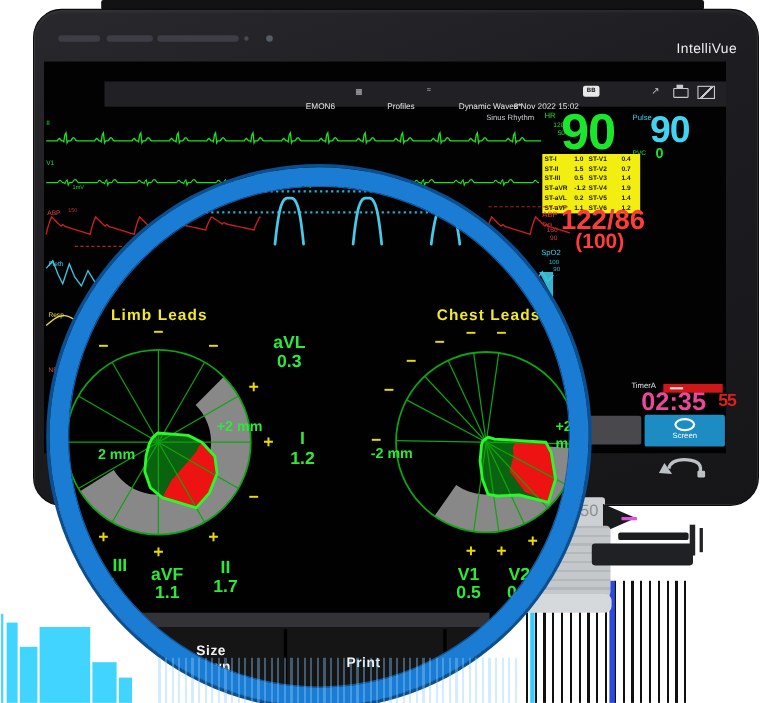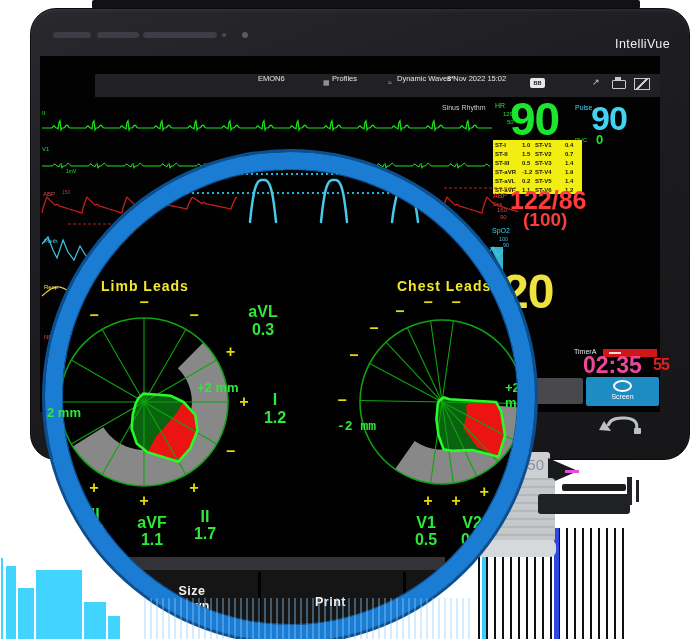--- a/index.html
+++ b/index.html
@@ -9,21 +9,21 @@
   .c{text-align:center;}
   
   #monitor{left:30px;top:8px;width:658px;height:450px;border-radius:26px;
     background:linear-gradient(160deg,#28282d 0%,#1d1d21 40%,#161619 100%);
     border:1px solid #0b0b0d;box-shadow:inset 0 2px 3px rgba(255,255,255,.06);}
   #topstrip{left:92px;top:0;width:548px;height:9px;background:#121215;border-radius:2px;}
   .bezelbar{top:32px;height:6px;background:#3d3d46;border-radius:3px;}
   #brand{left:586px;top:37px;width:84px;font-size:12.5px;color:#edeff2;letter-spacing:.4px;text-align:right;}
   #screen{left:40px;top:56px;width:620px;height:356px;background:#020203;}
   #menubar{left:95px;top:74px;width:565px;height:23px;background:#212125;}
-  .mtxt{top:74px;font-size:7.5px;color:#e6e6e8;}
+  .mtxt{top:92px;font-size:7.5px;color:#e6e6e8;margin-left:20px;}
   .micon{top:79px;font-size:7px;color:#b9b9bd;}
   
   .t6{font-size:6px;line-height:1.1;}
   .t7{font-size:7px;line-height:1.1;}
   .green{color:#1ce62c;} .cyan{color:#41d3f0;} .red{color:#ff3b3b;} .yel{color:#f0e23c;}
   .dim{color:#c9ced3;}
   .big{font-weight:bold;line-height:.9;letter-spacing:-1px;}
   #st-table{left:493px;top:140px;width:87px;height:54px;background:#f2ee12;
     display:grid;grid-template-columns:27px 13px 30px 13px;grid-auto-rows:9px;
     align-items:center;padding:0 0 0 2px;}
@@ -45,21 +45,21 @@
   .chtitle{font-size:14px;font-weight:bold;color:#f2e82c;letter-spacing:1px;z-index:3;}
   .glead{font-size:16px;font-weight:bold;color:#2ee83a;line-height:1;z-index:3;}
   .gth{font-size:13px;font-weight:bold;color:#2ee83a;z-index:3;}
   #strip{left:55px;top:405px;width:345px;height:13px;background:#323237;z-index:2;}
   #keysrow{left:28px;top:418px;width:434px;height:72px;background:#151515;z-index:2;}
   .kdiv{top:420px;width:3px;height:70px;background:#000;z-index:3;}
   .klbl{font-size:12.5px;font-weight:bold;color:#f3f3f3;z-index:3;letter-spacing:.5px;}
   #ring{left:45px;top:152px;width:490px;height:490px;border-radius:50%;z-index:10;
     border:17px solid #1b7cd4;box-sizing:border-box;pointer-events:none;
     box-shadow:0 0 0 3px #0a4f90, inset 0 0 0 1px #0e5da8;}
-  #m2mm-limb{left:47px;top:405px;z-index:11;}
+  #m2mm-limb{left:47px;top:405px;z-index:11;padding-left:42px;}
   
   .cy{background:#41d4ff;}
   #streaks-mid{left:140px;top:598px;width:330px;height:41px;z-index:12;pointer-events:none;
     background:repeating-linear-gradient(90deg,rgba(140,205,255,0) 0 4px,rgba(140,205,255,.38) 4px 6px);}
   #streaks-right{left:478px;top:528px;width:148px;height:111px;z-index:2;pointer-events:none;
     background:repeating-linear-gradient(90deg,#101010 0 2px,rgba(0,0,0,0) 2px 8px);}
   #streaks-right .l1{position:absolute;left:4px;top:0;width:4px;height:100%;background:#35ccff;}
   #streaks-right .l2{position:absolute;left:76px;top:0;width:5px;height:100%;background:#2b49e0;}
   
   .clamp{z-index:3;}
@@ -150,21 +150,20 @@
   <div class="abs t7 red" style="left:493px;top:192px;">ABP</div>
   <div class="abs" style="left:493px;top:201px;font-size:5.5px;color:#d04040;">Sys</div>
   <div class="abs t6" style="left:497px;top:207px;color:#d04040;">160</div>
   <div class="abs t6" style="left:500px;top:214px;color:#d04040;">90</div>
   <div class="abs big red" style="left:510px;top:189px;font-size:25px;letter-spacing:0;">122/86</div>
   <div class="abs big red" style="left:523px;top:211px;font-size:19px;letter-spacing:0;">(100)</div>
   <div class="abs t7 cyan" style="left:492px;top:227px;">SpO2</div>
   <div class="abs" style="left:499px;top:236px;font-size:5.5px;color:#35b8d4;">100</div>
   <div class="abs" style="left:503px;top:242px;font-size:5.5px;color:#35b8d4;">90</div>
   <div class="abs" id="spo2-wedge"></div>
-  <div class="abs big yel" style="left:502px;top:270px;font-size:48px;">20</div>
   <div class="abs t7" style="left:574px;top:348px;color:#e3e7ea;">TimerA</div>
   <div class="abs" id="timer-bar">
       <div></div>
     </div>
   <div class="abs big" style="left:583px;top:355px;font-size:23px;color:#ec4899;letter-spacing:0;">02:35</div>
   <div class="abs big" style="left:653px;top:358px;font-size:16px;color:#e02020;">55</div>
   <div class="abs" id="key-gray"></div>
   <div class="abs" id="key-screen">
     <div class="oval"></div>
     <div class="lbl">Screen</div>
@@ -253,28 +252,28 @@
         </g>
       </svg>
     <div class="abs chtitle" style="left:56px;top:126px;">Limb Leads</div>
     <div class="abs chtitle" style="left:352px;top:126px;">Chest Leads</div>
 
     <div class="abs glead c" style="left:198px;top:152px;width:40px;">aVL</div>
     <div class="abs glead c" style="left:198px;top:170px;width:40px;">0.3</div>
     <div class="abs glead c" style="left:210px;top:240px;width:40px;">I</div>
     <div class="abs glead c" style="left:210px;top:258px;width:40px;">1.2</div>
     <div class="abs gth" style="left:152px;top:228px;">+2 mm</div>
-    <div class="abs glead c" style="left:28px;top:355px;width:40px;">III</div>
+    <div class="abs glead c" style="left:28px;top:355px;width:40px;padding-left:16px;">III</div>
     <div class="abs glead c" style="left:28px;top:372px;width:40px;">0.5</div>
     <div class="abs glead c" style="left:85px;top:363px;width:44px;">aVF</div>
     <div class="abs glead c" style="left:85px;top:380px;width:44px;">1.1</div>
     <div class="abs glead c" style="left:140px;top:357px;width:40px;">II</div>
     <div class="abs glead c" style="left:140px;top:374px;width:40px;">1.7</div>
 
-    <div class="abs gth" style="left:292px;top:267px;font-family:Liberation Mono, monospace;">-2 mm</div>
+    <div class="abs gth" style="left:292px;top:252px;">-2 mm</div>
     <div class="abs gth" style="left:460px;top:228px;">+2 mm</div>
     <div class="abs glead c" style="left:361px;top:363px;width:40px;">V1</div>
     <div class="abs glead c" style="left:361px;top:380px;width:40px;">0.5</div>
     <div class="abs glead c" style="left:407px;top:363px;width:40px;">V2</div>
     <div class="abs glead c" style="left:407px;top:380px;width:40px;">0.5</div>
 
     <div class="abs" id="strip"></div>
     <div class="abs" id="keysrow"></div>
     <div class="abs kdiv" style="left:82px;"></div>
     <div class="abs kdiv" style="left:213px;"></div>

